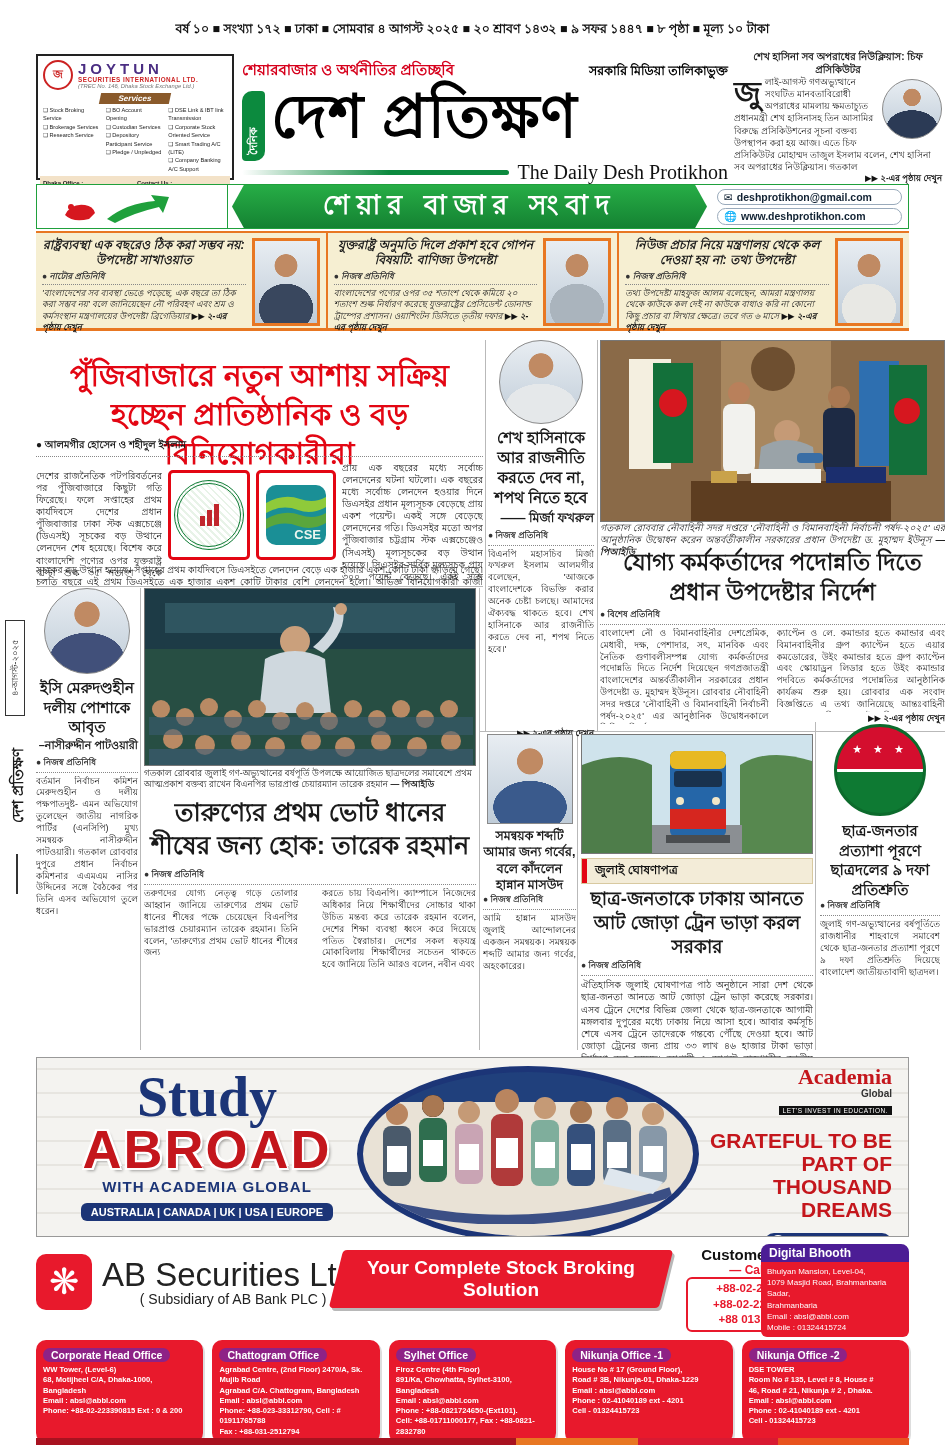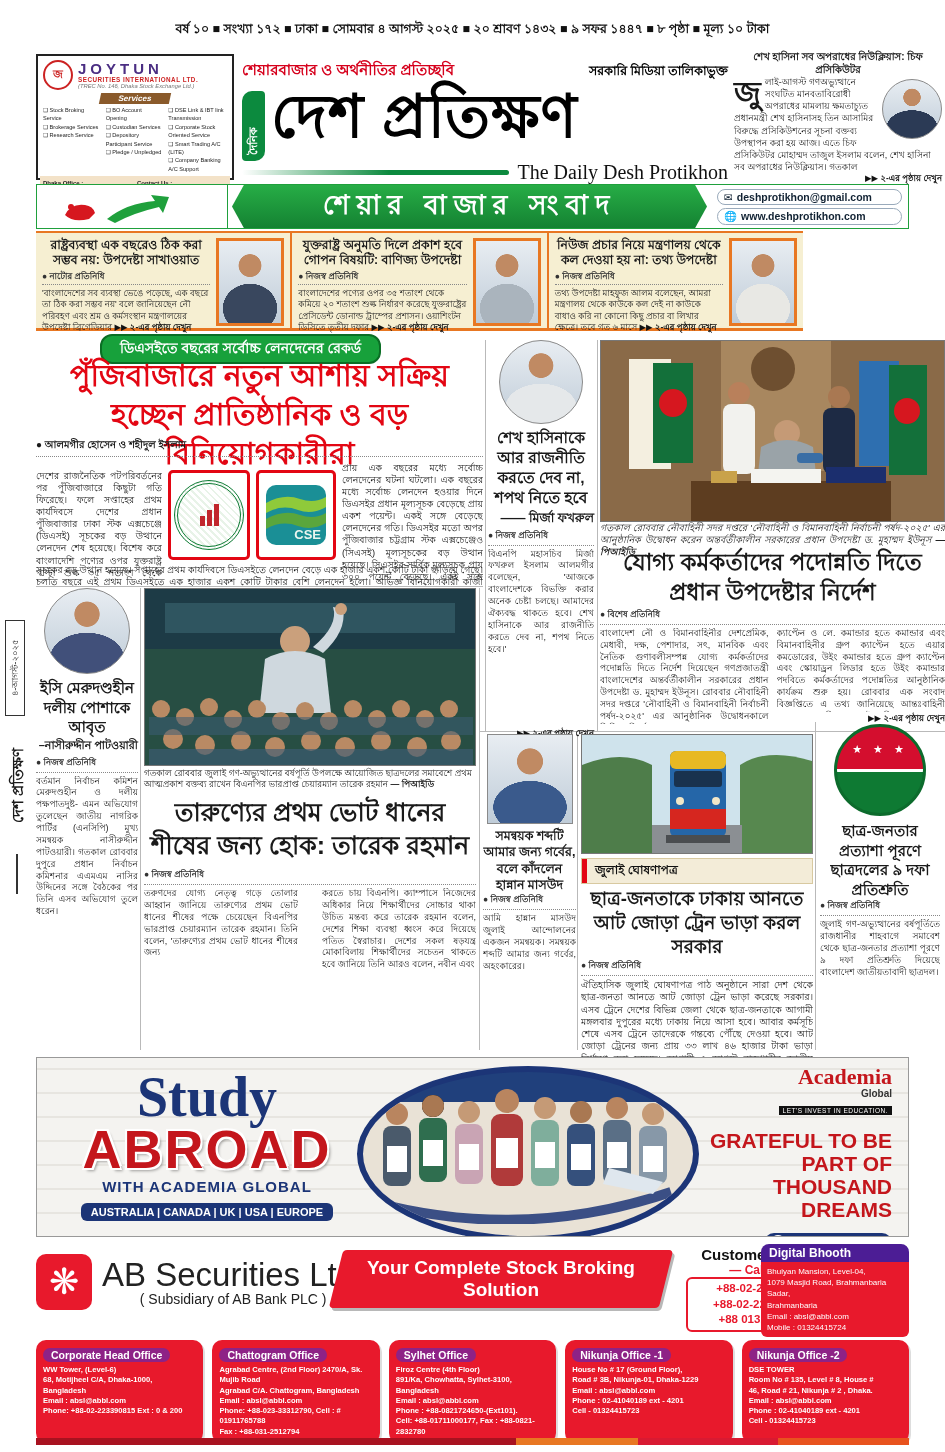--- a/index.html
+++ b/index.html
@@ -47,21 +47,21 @@
   .tn-head{font-size:10px;font-weight:bold;text-align:center;line-height:1.3;}
   .tn-photo{float:right;width:58px;height:58px;margin:3px 0 2px 4px;}
   .dropcap{float:left;font-size:30px;font-weight:bold;line-height:.9;margin:3px 4px 0 0;}
   
   .sharebanner{left:36px;top:184px;width:873px;height:45px;border:1px solid #1fa03c;background:#fff;box-sizing:border-box;display:flex;align-items:stretch;}
   .sb-icon{width:190px;display:flex;align-items:center;justify-content:center;border-right:1px solid #1fa03c;}
   .sb-mid{flex:1;background:linear-gradient(180deg,#27ad46,#148232);clip-path:polygon(2.5% 0,97.5% 0,100% 50%,97.5% 100%,2.5% 100%,0 50%);color:#fff;display:flex;align-items:center;justify-content:center;font-size:27px;font-weight:bold;letter-spacing:7px;margin:0 4px;}
   .sb-right{width:185px;display:flex;flex-direction:column;justify-content:center;gap:3px;padding:0 6px;}
   .sb-link{border:1px solid #9ab;border-radius:9px;font-size:10.5px;font-weight:bold;color:#123;padding:1px 6px;display:flex;align-items:center;gap:4px;background:#fff;}
   
-  .teasers{left:36px;top:231px;width:767px;height:100px;background:#f6efd2;border-top:2px solid #e87722;border-bottom:3px solid #e87722;box-sizing:border-box;display:flex;}
+  .teasers{left:36px;top:231px;width:873px;height:100px;background:#f6efd2;border-top:2px solid #e87722;border-bottom:3px solid #e87722;box-sizing:border-box;display:flex;font-style:italic;}
   .teaser{flex:1;display:flex;padding:5px 6px;border-right:2px solid #e87722;box-sizing:border-box;}
   .teaser:last-child{border-right:none;}
   .tz-text{flex:1;font-size:8.7px;line-height:1.3;}
   .tz-head{font-size:12.3px;font-weight:bold;text-align:center;line-height:1.25;margin-bottom:2px;}
   .tz-photo{width:62px;height:82px;border:3px solid #e87722;margin-left:6px;flex:none;}
   
   .kicker{left:100px;top:334px;background:#17a13b;border:2px solid #0a6e24;border-radius:12px;color:#fff;font-weight:bold;font-size:14px;padding:1px 18px;}
   .lead-head{left:36px;top:356px;width:447px;color:#e30613;font-size:30px;font-weight:bold;text-align:center;line-height:1.3;}
   .lead-byline{left:36px;top:437px;width:447px;font-size:10px;font-weight:bold;border-bottom:1px dotted #888;padding-bottom:2px;}
   .lead-col{font-size:9.3px;line-height:1.3;overflow:hidden;}
@@ -237,21 +237,20 @@
         <div class="tz-head">নিউজ প্রচার নিয়ে মন্ত্রণালয় থেকে কল দেওয়া হয় না: তথ্য উপদেষ্টা</div>
         <span class="reporter">● নিজস্ব প্রতিনিধি</span>
         <div class="dotted"></div>
         <span class="jc">তথ্য উপদেষ্টা মাহফুজ আলম বলেছেন, আমরা মন্ত্রণালয় থেকে কাউকে কল দেই না কাউকে বাধাও করি না কোনো কিছু প্রচার বা লিখার ক্ষেত্রে। তবে গত ৬ মাসে</span>
         <span class="more">▶▶ ২-এর পৃষ্ঠায় দেখুন</span>
       </div>
       <div class="tz-photo portrait" style="--suit:#e8e8e4"></div>
     </div>
   </div>
 
-  <div class="abs kicker">ডিএসইতে বছরের সর্বোচ্চ লেনদেনের রেকর্ড</div>
   <div class="abs lead-head">পুঁজিবাজারে নতুন আশায় সক্রিয় হচ্ছেন প্রাতিষ্ঠানিক ও বড় বিনিয়োগকারীরা</div>
   <div class="abs lead-byline">● আলমগীর হোসেন ও শহীদুল ইসলাম</div>
   <div class="abs lead-col jc" style="left:36px;top:470px;width:126px;height:110px;">দেশের রাজনৈতিক পটপরিবর্তনের পর পুঁজিবাজারে কিছুটা গতি ফিরেছে। ফলে সপ্তাহের প্রথম কার্যদিবসে দেশের প্রধান পুঁজিবাজার ঢাকা স্টক এক্সচেঞ্জে (ডিএসই) সূচকের বড় উত্থানে লেনদেন শেষ হয়েছে। বিশেষ করে বাংলাদেশি পণ্যের ওপর যুক্তরাষ্ট্র পাল্টা শুল্ক ৩৫ শতাংশ থেকে কমিয়ে ২০ শতাংশ করার খবরে পুঁজিবাজারে</div>
   <div class="abs logo-frame" style="left:168px;top:470px;width:82px;height:90px;">
     <div class="dse-circle">
       <span class="dse-bars">
           <i style="height:10px"></i>
           <i style="height:16px"></i>
           <i style="height:22px"></i>
         </span>

